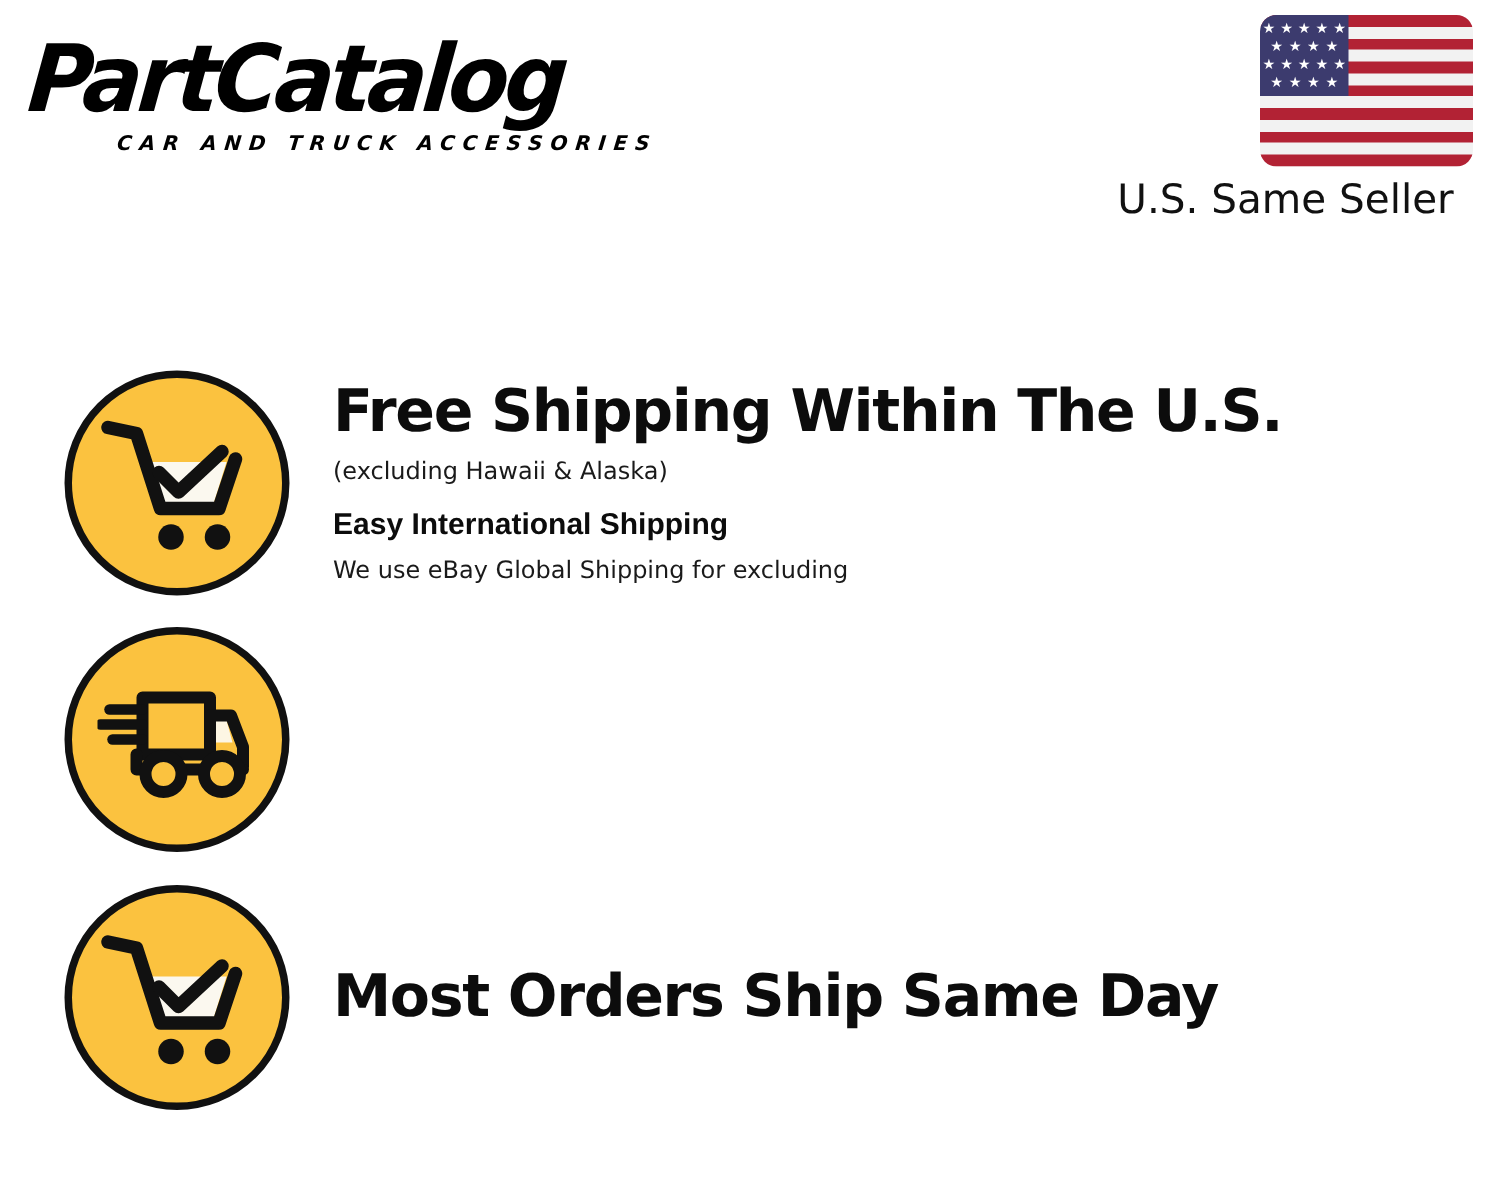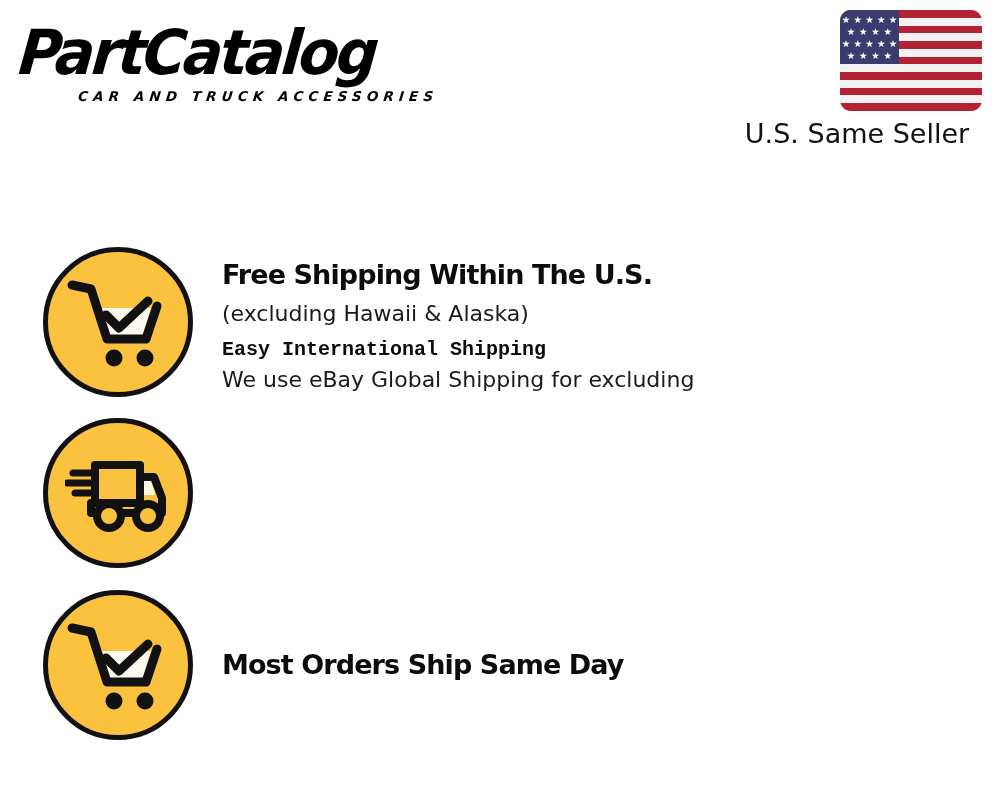--- a/index.html
+++ b/index.html
@@ -154,38 +154,38 @@
 
   .feature-text {
     flex: 1 1 auto;
     padding-left: 29px;
     color: #111111;
   }
 
   .headline {
     font-family: "DejaVu Sans", sans-serif;
     font-weight: bold;
-    font-size: 27px;
+    font-size: 39px;
     line-height: 48px;
     letter-spacing: -0.9px;
     white-space: nowrap;
     color: #0c0c0c;
   }
 
   .subline {
     font-family: "DejaVu Sans", sans-serif;
     font-weight: normal;
-    font-size: 22px;
+    font-size: 16px;
     line-height: 30px;
     white-space: nowrap;
     color: #1a1a1a;
   }
 
   .subhead {
-    font-family: Liberation Mono, monospace;
+    font-family: Liberation Sans, sans-serif;
     font-weight: bold;
     font-size: 20px;
     line-height: 30px;
     white-space: nowrap;
     color: #0c0c0c;
     margin-top: 6px;
   }
 
   .row-1 .feature-text { padding-top: 2px; }
   .row-2 .headline, .row-3 .headline { margin: 0; }

